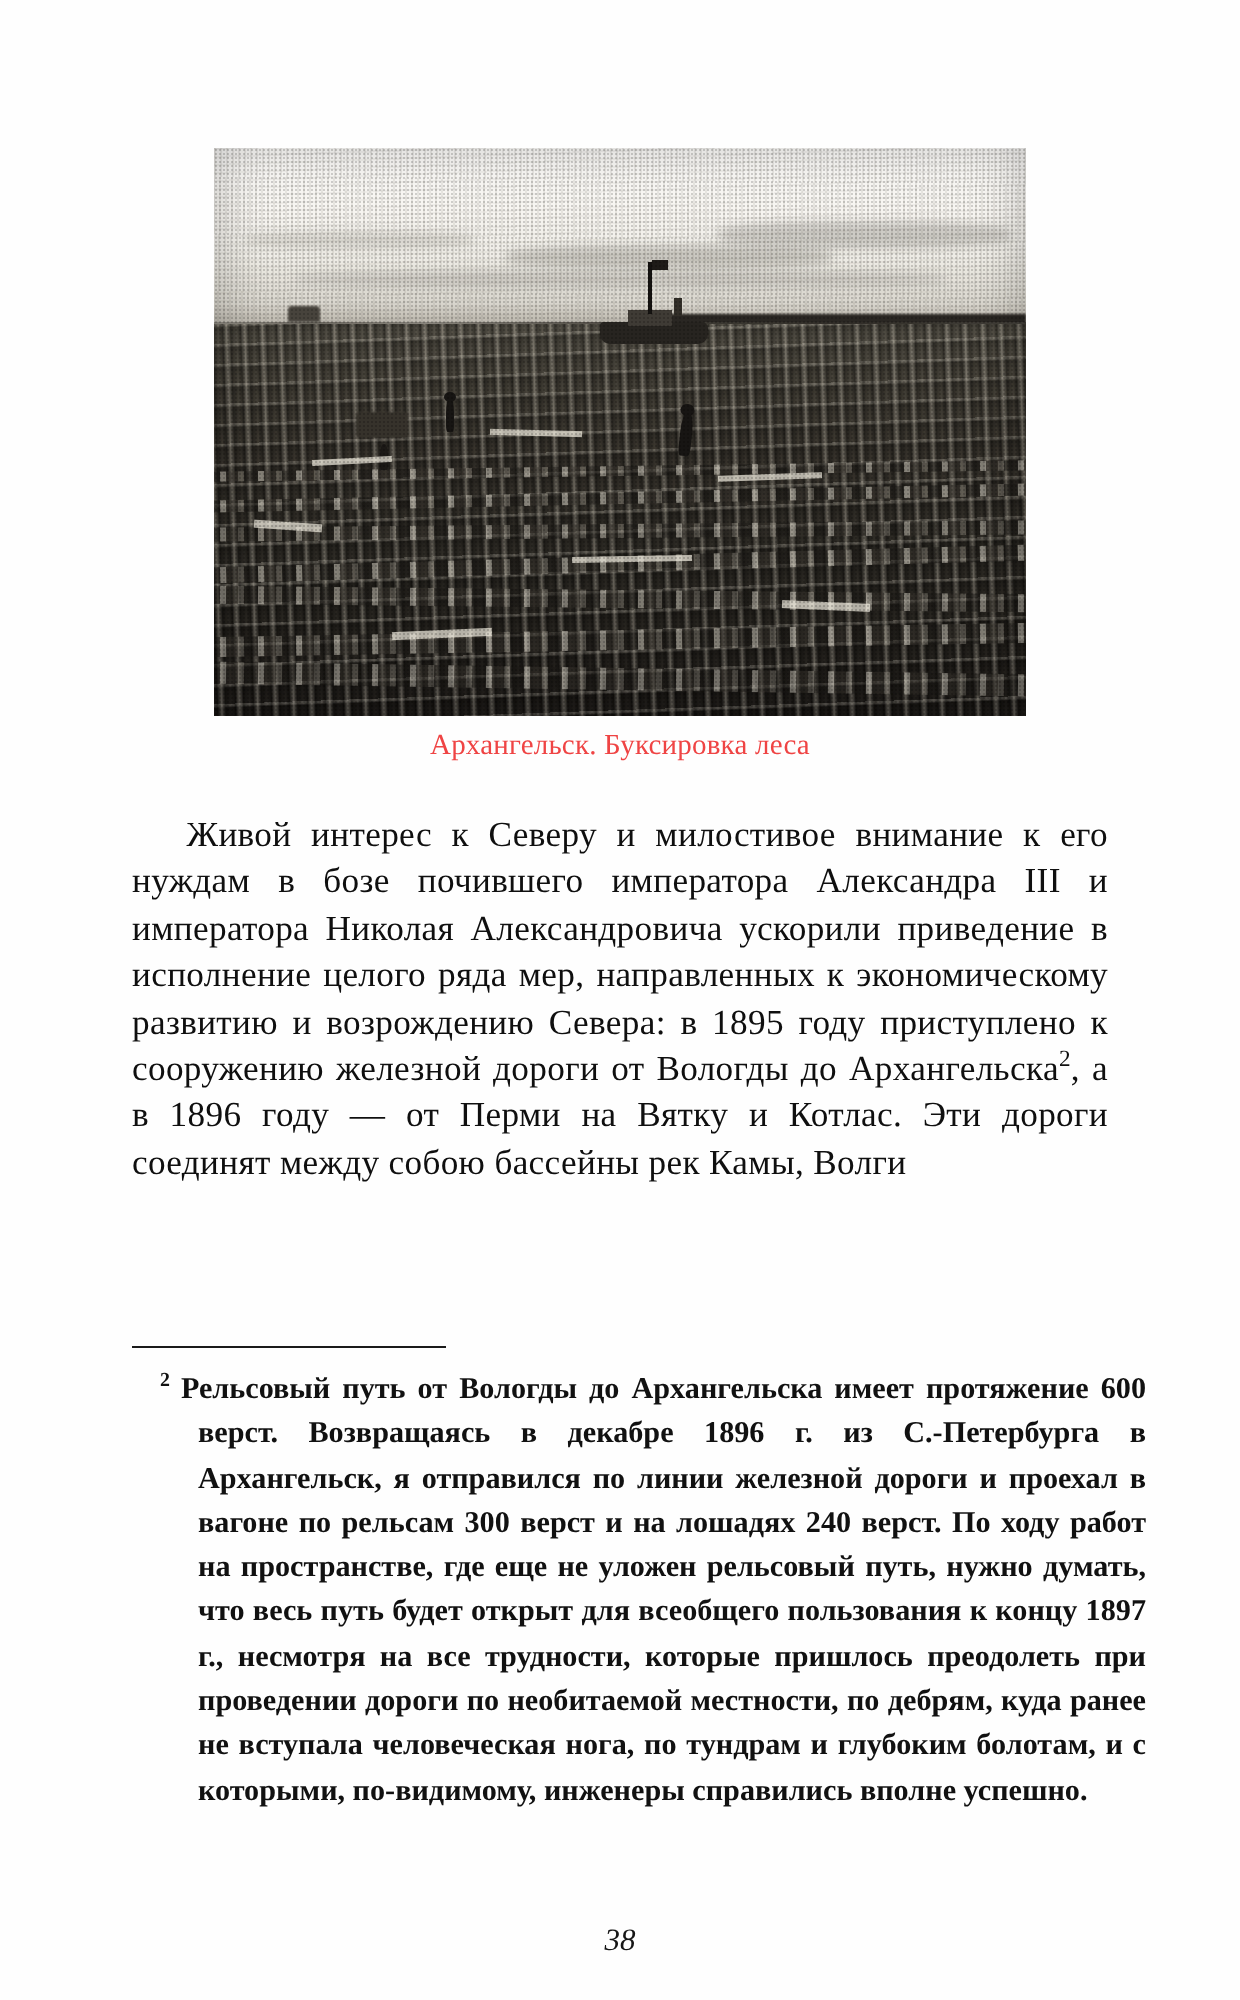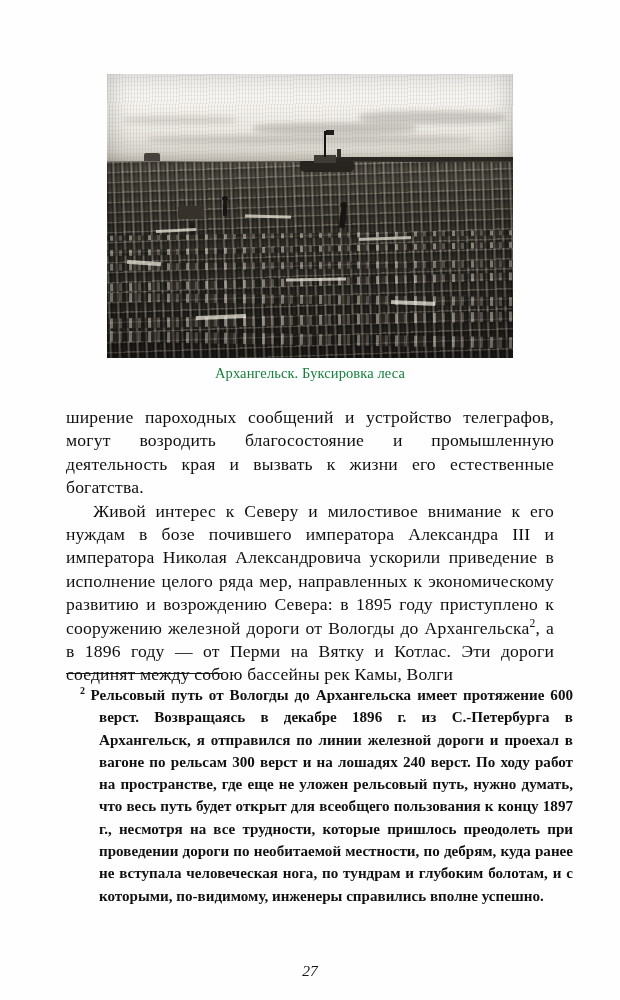--- a/index.html
+++ b/index.html
@@ -259,21 +259,21 @@
   }
 
   .figcaption {
     position: absolute;
     left: 107px;
     top: 364px;
     width: 406px;
     text-align: center;
     font-size: 14.5px;
     line-height: 18px;
-    color: #15803d;
+    color: #ef4444;
     letter-spacing: 0.1px;
   }
 
   
   .bodytext {
     position: absolute;
     left: 66px;
     top: 406px;
     width: 488px;
     font-size: 17.6px;
@@ -387,24 +387,23 @@
       <div class="plank p7"></div>
 
       <div class="halftone"></div>
       <div class="photo-vignette"></div>
     </div>
   </figure>
 
   <div class="figcaption">Архангельск. Буксировка леса</div>
 
   <div class="bodytext">
-    <p><span>ширение пароходных сообщений и устройство телеграфов, могут возродить благосостояние и промышленную деятельность края и вызвать к жизни его естественные богатства.</span></p>
     <p class="indent"><span>Живой интерес к Северу и милостивое внимание к его нуждам в бозе почившего императора Александра III и императора Николая Александровича ускорили приведение в исполнение целого ряда мер, направленных к экономическому развитию и возрождению Севера: в 1895 году приступлено к сооружению железной дороги от Вологды до Архангельска</span><span class="sup">2</span><span>, а в 1896 году — от Перми на Вятку и Котлас. Эти дороги соединят между собою бассейны рек Камы, Волги</span></p>
   </div>
 
   <div class="fn-rule"></div>
   <div class="footnote">
     <p><span class="fn-marker">2</span><span>Рельсовый путь от Вологды до Архангельска имеет протяжение 600 верст. Возвращаясь в декабре 1896 г. из С.-Петербурга в Архангельск, я отправился по линии железной дороги и проехал в вагоне по рельсам 300 верст и на лошадях 240 верст. По ходу работ на пространстве, где еще не уложен рельсовый путь, нужно думать, что весь путь будет открыт для всеобщего пользования к концу 1897 г., несмотря на все трудности, которые пришлось преодолеть при проведении дороги по необитаемой местности, по дебрям, куда ранее не вступала человеческая нога, по тундрам и глубоким болотам, и с которыми, по-видимому, инженеры справились вполне успешно.</span></p>
   </div>
 
-  <div class="folio">27</div>
+  <div class="folio">38</div>
 
 </div>
 
 </body></html>

